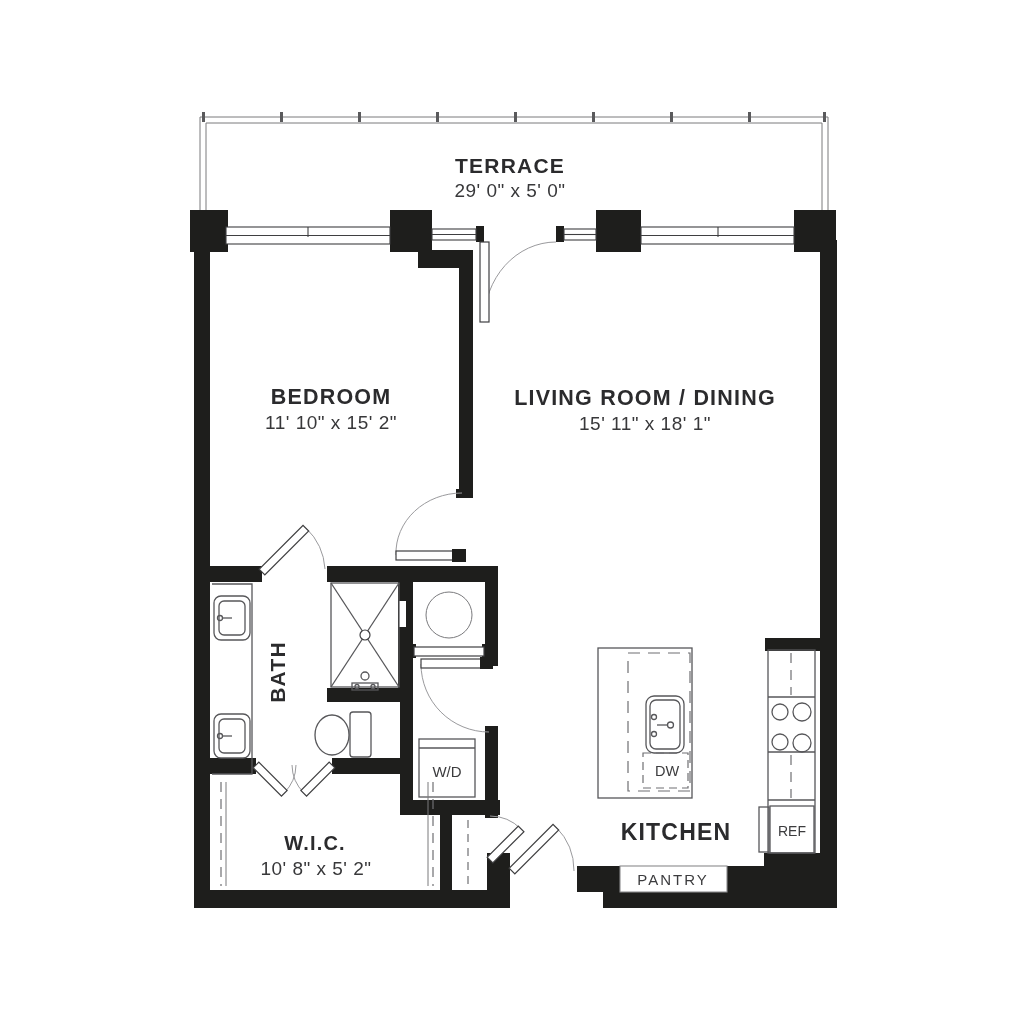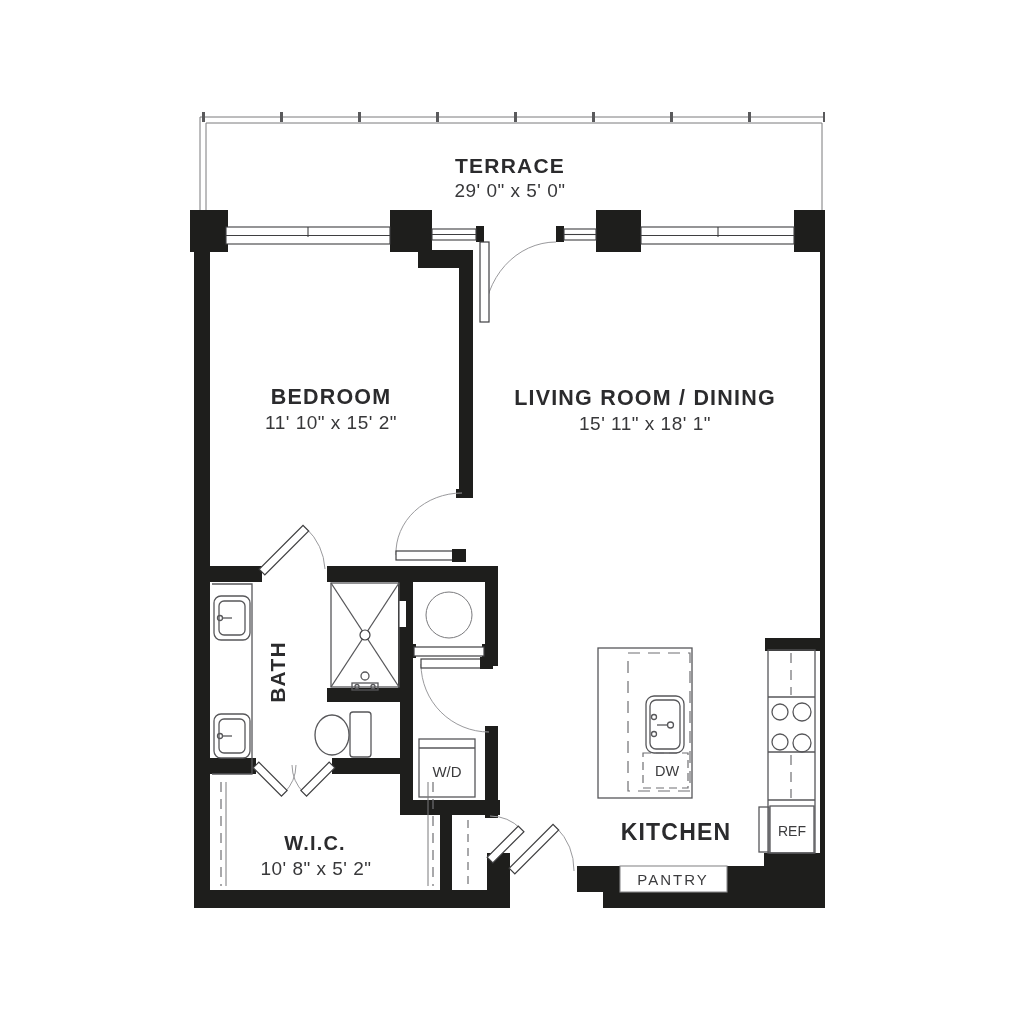--- a/index.html
+++ b/index.html
@@ -1,16 +1,16 @@
 <!DOCTYPE html>
 <html><head>
 <meta charset="utf-8">
 <style>
   html,body{margin:0;padding:0;background:#ffffff;}
-  .page{position:relative;width:825px;height:1024px;background:#fff;overflow:hidden;}
+  .page{position:relative;width:1024px;height:1024px;background:#fff;overflow:hidden;}
   svg text{font-family:"Liberation Sans",sans-serif;}
   .room-name{font-weight:700;fill:#2b2b2d;letter-spacing:1.2px;text-anchor:middle;}
   .room-dims{font-weight:400;fill:#38383a;letter-spacing:0.5px;text-anchor:middle;}
   .fixture-label{font-weight:400;fill:#3c3c3e;text-anchor:middle;}
   .wall{fill:#1e1e1c;}
   .thin{stroke:#57575a;fill:none;stroke-width:1.3;}
   .thinlight{stroke:#7a7a7d;fill:none;stroke-width:1;}
   .swing{stroke:#9a9a9d;fill:none;stroke-width:1;}
   .leaf{fill:#ffffff;stroke:#3f3f41;stroke-width:1.2;}
   .winline{stroke:#3f3f41;stroke-width:1.1;fill:#ffffff;}

